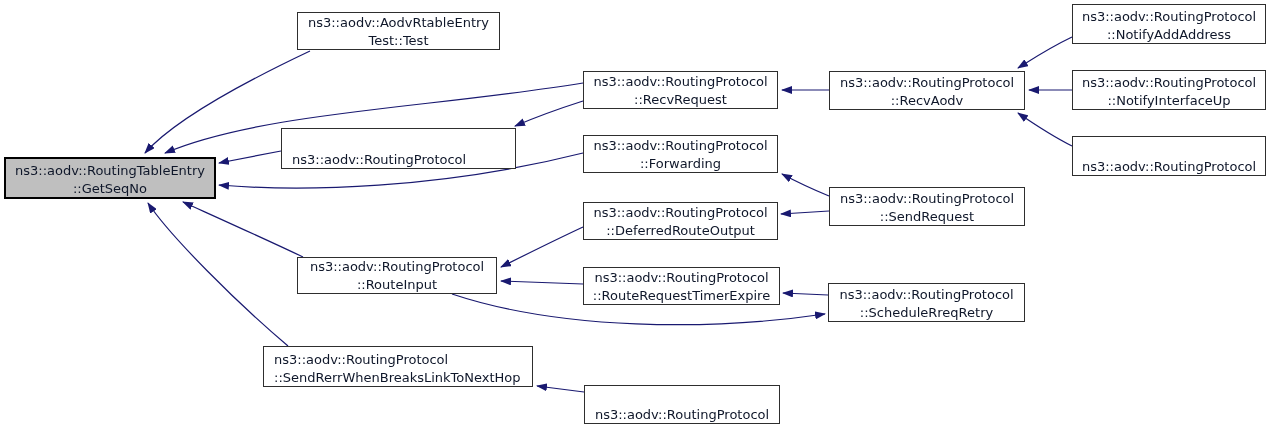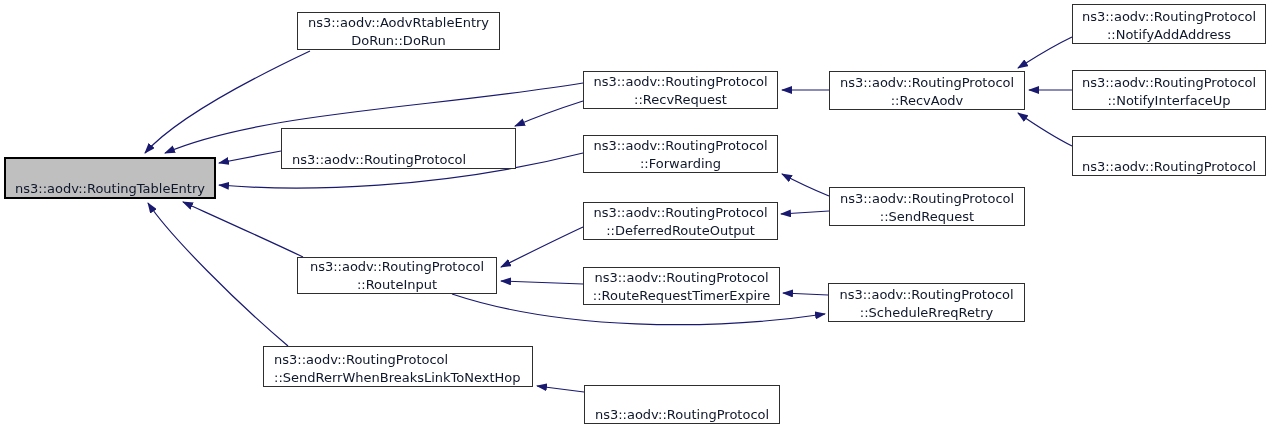--- a/index.html
+++ b/index.html
@@ -45,25 +45,26 @@
     <path class="edge" marker-end="url(#arrow)" d="M829,211 L781,214"></path>
     <path class="edge" marker-end="url(#arrow)" d="M583,227 C553,241 525,255 501,267"></path>
     <path class="edge" marker-end="url(#arrow)" d="M583,284 L501,281"></path>
     <path class="edge" marker-end="url(#arrow)" d="M828,295 L783,293"></path>
     <path class="edge" marker-end="url(#arrow)" d="M452,294 C560,330 710,331 825,314"></path>
     <path class="edge" marker-end="url(#arrow)" d="M584,392 L537,386"></path>
   </svg>
 
   <div class="node root" style="left:4px;top:157px;width:212px;height:42px;">
     <span>ns3::aodv::RoutingTableEntry</span>
+    <span>::GetSeqNo</span>
   </div>
 
   <div class="node" style="left:297px;top:12px;width:203px;height:38px;">
     <span>ns3::aodv::AodvRtableEntry</span>
-    <span>DoRun::DoRun</span>
+    <span>Test::Test</span>
   </div>
 
   <div class="node" style="left:583px;top:71px;width:195px;height:38px;">
     <span>ns3::aodv::RoutingProtocol</span>
     <span>::RecvRequest</span>
   </div>
 
   <div class="node" style="left:829px;top:71px;width:196px;height:39px;">
     <span>ns3::aodv::RoutingProtocol</span>
     <span>::RecvAodv</span>

